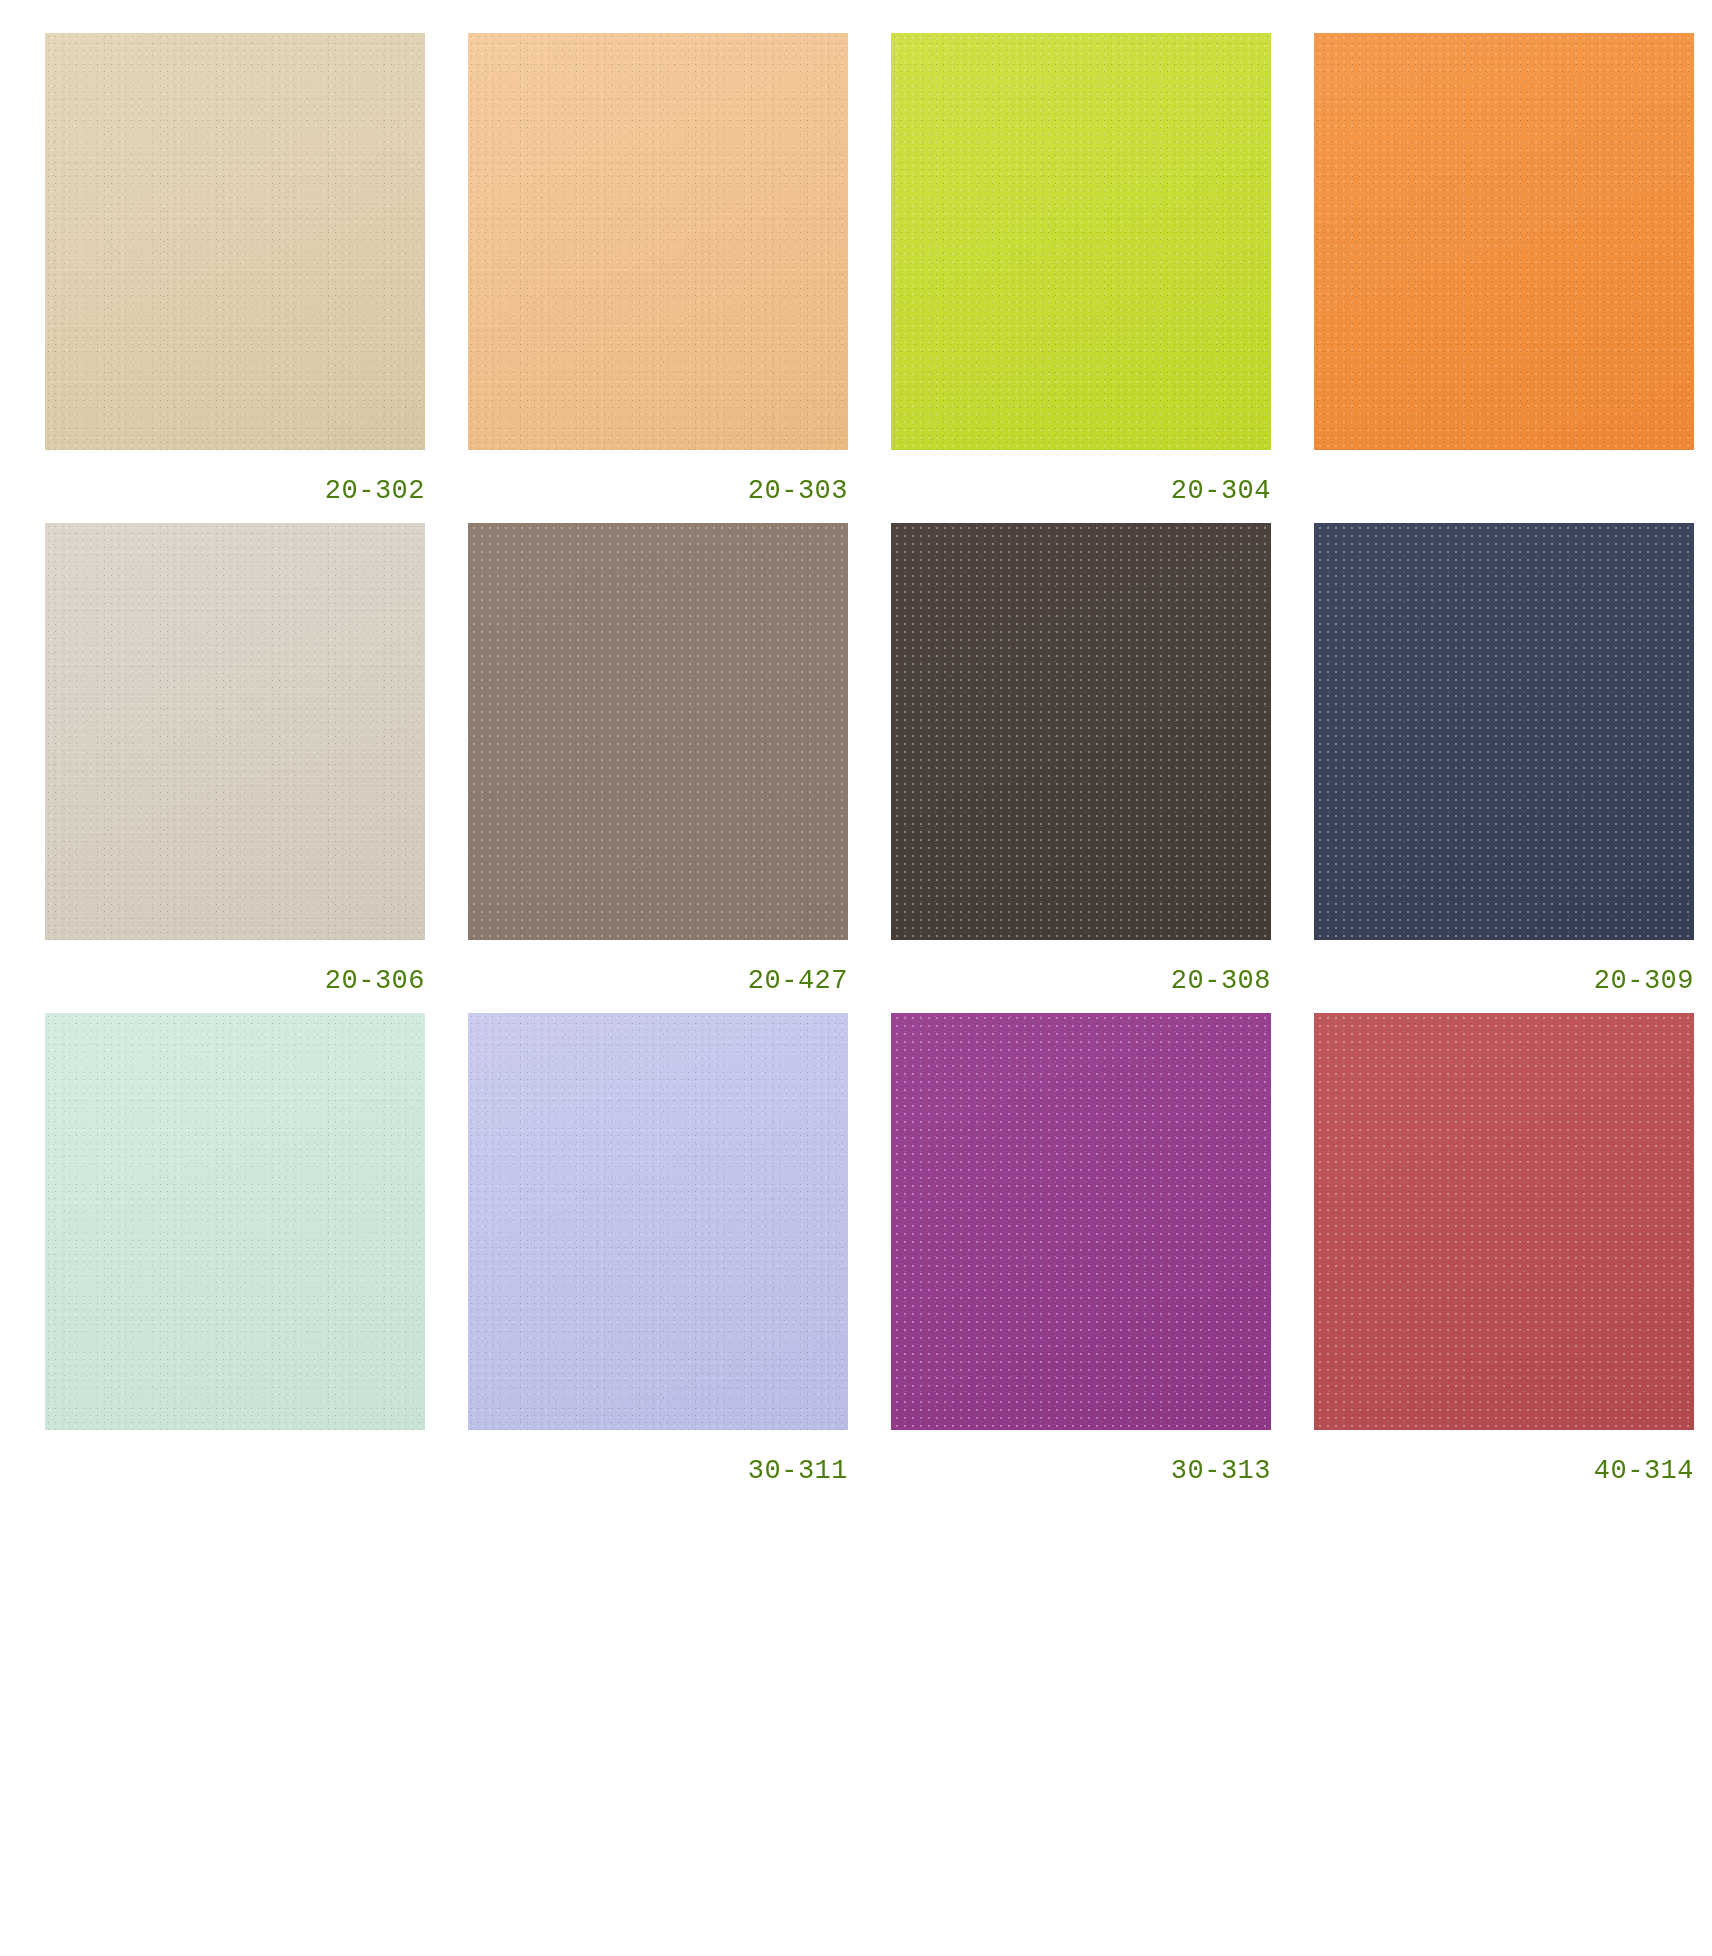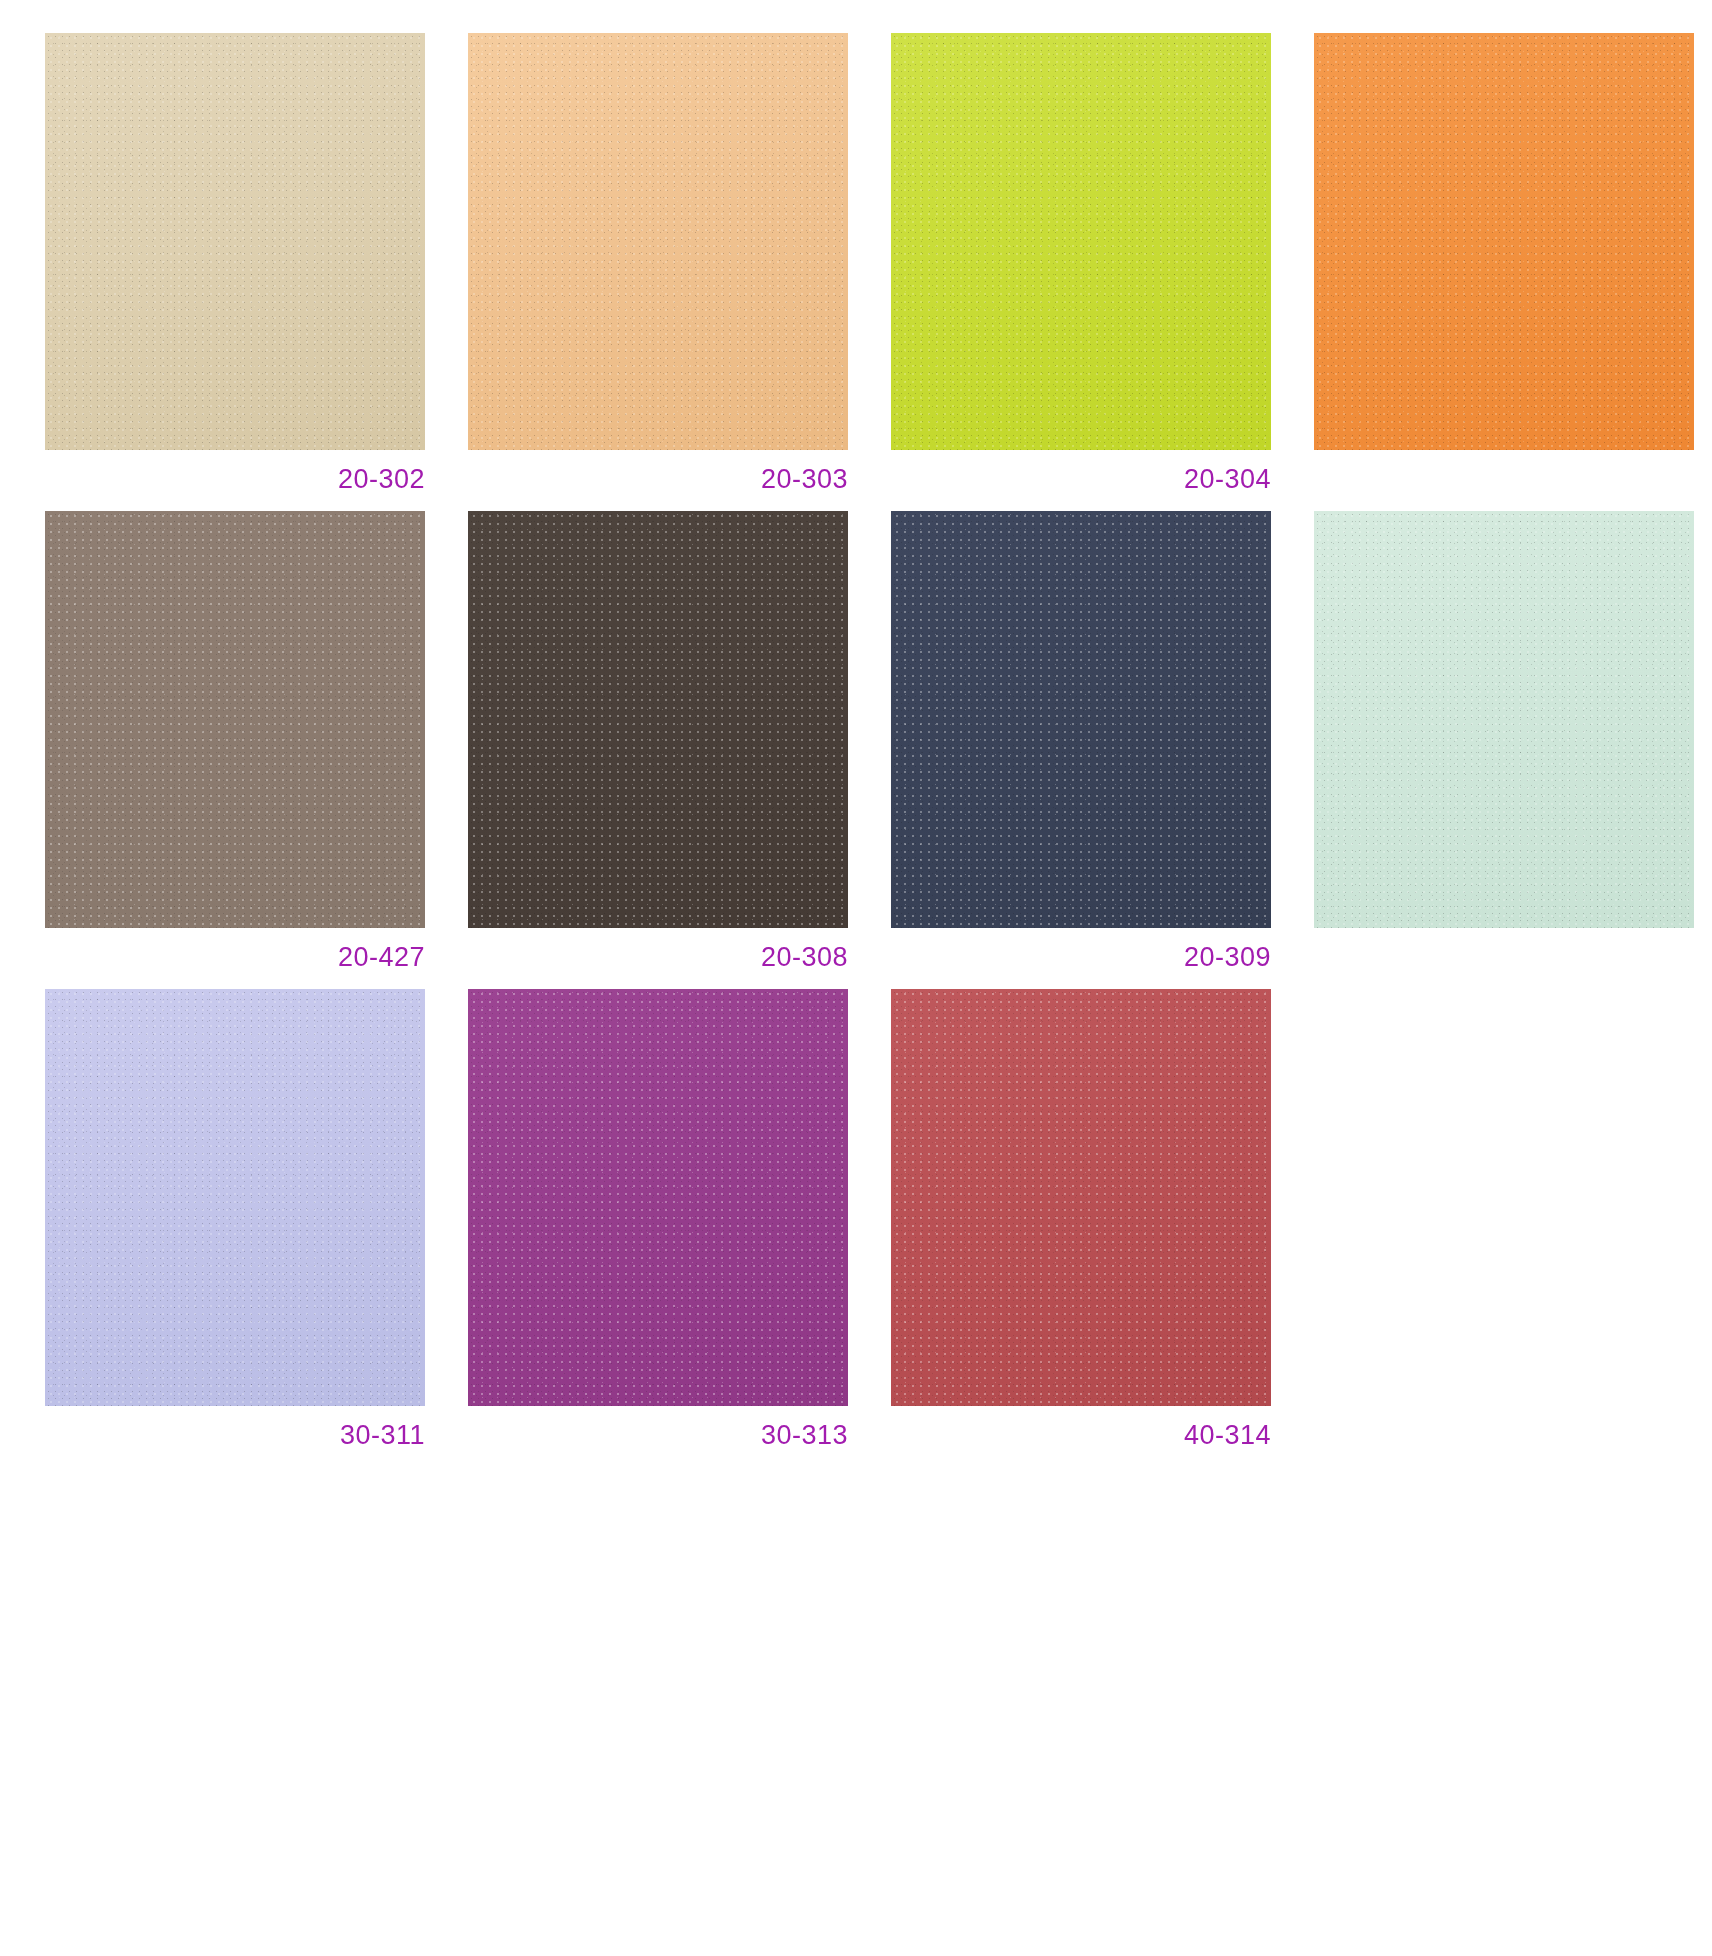--- a/index.html
+++ b/index.html
@@ -80,26 +80,26 @@
   }
 
   
   .swatch-chip.dark::before { opacity: 0.55; }
   .swatch-chip.dark::after  { opacity: 1.0; }
 
   .swatch-label {
     display: block;
     width: 380px;
     text-align: right;
-    font-family: Liberation Sans, sans-serif;
+    font-family: Liberation Mono, monospace;
     font-size: 27px;
     font-weight: 400;
     letter-spacing: 0.5px;
-    color: #a21caf;
-    padding-top: 16px;
+    color: #4d7c0f;
+    padding-top: 28px;
     line-height: 1;
     white-space: nowrap;
   }
 </style>
 </head>
 <body>
 
 <div id="swatch-catalog">
   <div class="swatch-grid">
       <div class="swatch-cell">
@@ -109,20 +109,24 @@
       <div class="swatch-cell">
         <div class="swatch-chip" style="background-color: rgb(240, 194, 144); background-image: linear-gradient(160deg, rgb(245, 204, 158) 0%, rgb(240, 194, 144) 48%, rgb(235, 185, 130) 100%);"></div>
         <span class="swatch-label">20-303</span>
       </div>
       <div class="swatch-cell">
         <div class="swatch-chip" style="background-color: rgb(200, 220, 54); background-image: linear-gradient(160deg, rgb(207, 225, 70) 0%, rgb(200, 220, 54) 48%, rgb(192, 214, 40) 100%);"></div>
         <span class="swatch-label">20-304</span>
       </div>
       <div class="swatch-cell">
         <div class="swatch-chip" style="background-color: rgb(242, 145, 63); background-image: linear-gradient(160deg, rgb(245, 154, 76) 0%, rgb(242, 145, 63) 48%, rgb(238, 135, 51) 100%);"></div>
+      </div>
+      <div class="swatch-cell">
+        <div class="swatch-chip" style="background-color: rgb(217, 208, 196); background-image: linear-gradient(160deg, rgb(222, 214, 203) 0%, rgb(217, 208, 196) 48%, rgb(210, 200, 187) 100%);"></div>
+        <span class="swatch-label">20-306</span>
       </div>
       <div class="swatch-cell">
         <div class="swatch-chip dark" style="background-color: rgb(140, 123, 111); background-image: linear-gradient(160deg, rgb(143, 126, 114) 0%, rgb(140, 123, 111) 48%, rgb(135, 119, 107) 100%);"></div>
         <span class="swatch-label">20-427</span>
       </div>
       <div class="swatch-cell">
         <div class="swatch-chip dark" style="background-color: rgb(74, 64, 58); background-image: linear-gradient(160deg, rgb(78, 68, 61) 0%, rgb(74, 64, 58) 48%, rgb(68, 58, 52) 100%);"></div>
         <span class="swatch-label">20-308</span>
       </div>
       <div class="swatch-cell">

